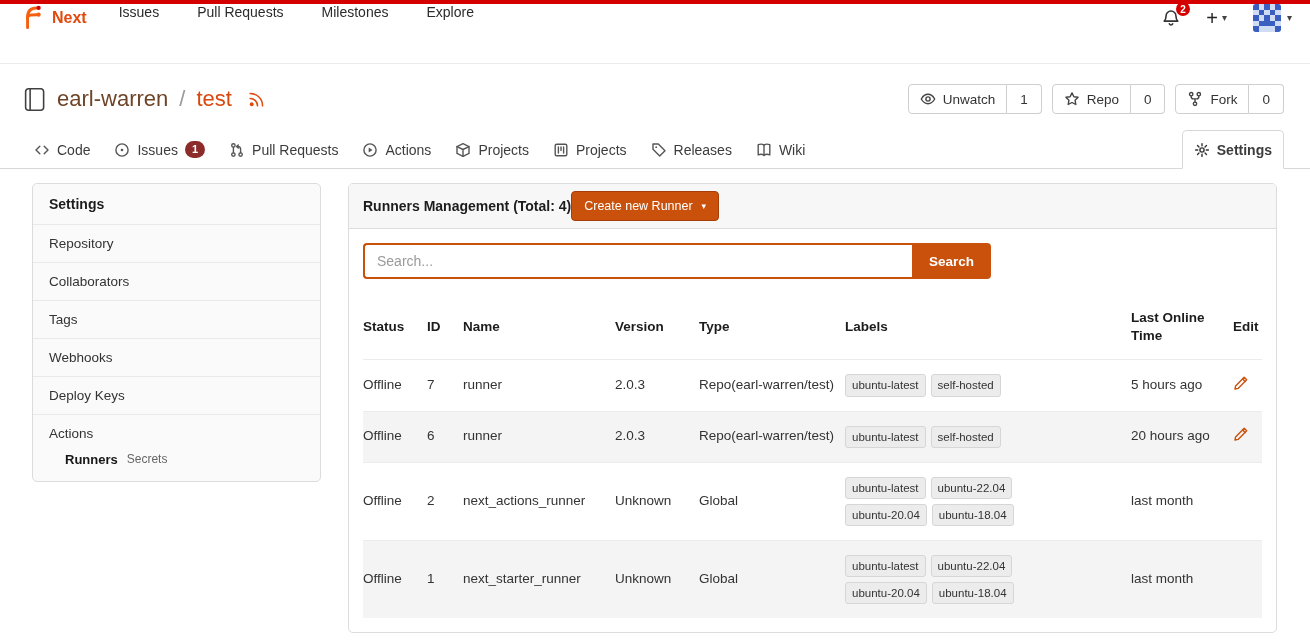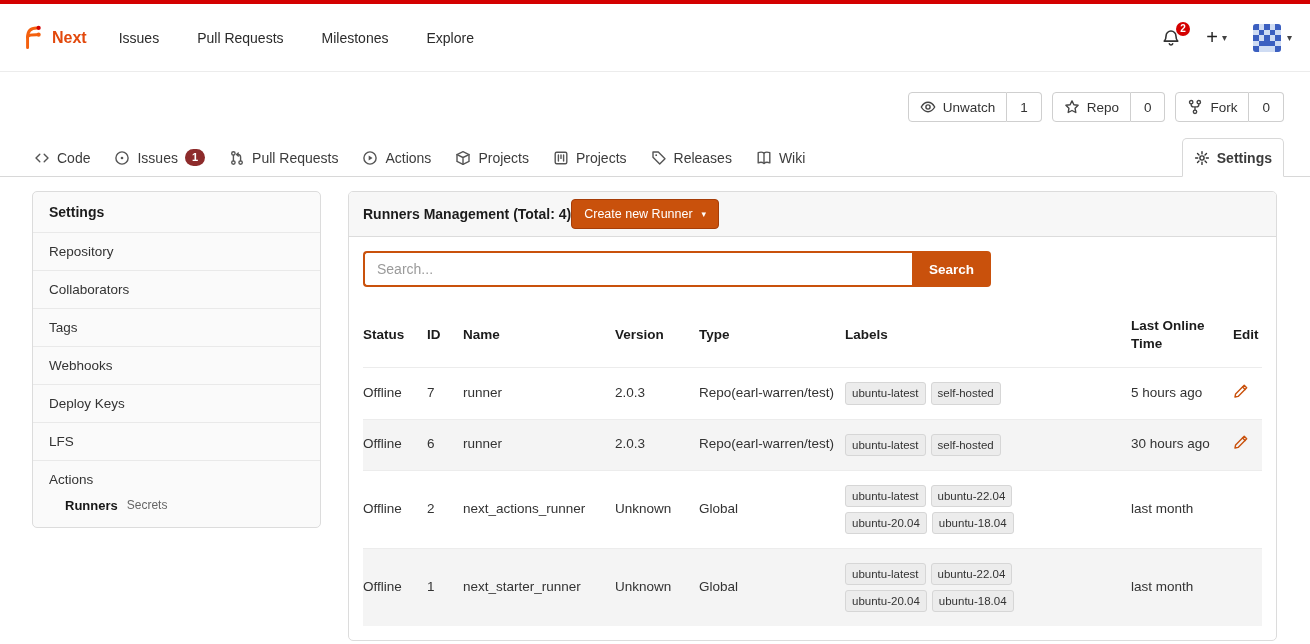--- a/index.html
+++ b/index.html
@@ -6,21 +6,21 @@
 *{box-sizing:border-box}
 html,body{margin:0;padding:0}
 body{width:1310px;height:644px;overflow:hidden;background:#fff;color:#212121;
      font-family:"Liberation Sans","DejaVu Sans",sans-serif;font-size:14px}
 a{text-decoration:none;color:inherit}
 .icon{display:inline-flex;align-items:center;justify-content:center;line-height:0}
 .icon svg{width:16px;height:16px;fill:none;stroke:currentColor;stroke-width:1.4;stroke-linecap:round;stroke-linejoin:round}
 
 
 .topstrip{height:4px;background:var(--red)}
-.navbar{display:flex;align-items:center;height:68px;padding:0 18px;border-bottom:1px solid #ececec;background:#fff}
+.navbar{display:flex;align-items:flex-start;height:60px;padding:0 18px;border-bottom:1px solid #ececec;background:#fff}
 .brand{display:flex;align-items:center;gap:7px;margin-right:32px;cursor:pointer}
 .logo-icon svg{width:27px;height:27px}
 .brand-text{color:#e2490d;font-weight:700;font-size:16px}
 .nav-links{display:flex;gap:38px}
 .nav-link{color:#2b2b2b;font-weight:500;cursor:pointer}
 .nav-right{margin-left:auto;display:flex;align-items:center;gap:26px}
 .nav-bell{position:relative;display:inline-flex;color:#333;cursor:pointer}
 .nav-bell .icon svg{width:18px;height:18px}
 .nbadge{position:absolute;top:-7px;right:-10px;background:var(--red);color:#fff;font-size:10px;font-weight:700;padding:1.5px 4.5px;border-radius:9px}
 .nav-plus{display:flex;align-items:center;gap:4px;color:#222;font-size:20px;font-weight:500;cursor:pointer}
@@ -142,20 +142,38 @@
               <rect x="4" y="4" width="1" height="1"></rect>
             </g>
           </svg>
         </span>
       <span class="caret">▾</span>
     </a>
   </div>
 </header>
 
 <div class="repo-header">
+  <div class="repo-title">
+    <span class="icon repo-icon">
+        <svg viewBox="0 0 24 24">
+          <path d="M7.5 2.5h11A2.5 2.5 0 0 1 21 5v14a2.5 2.5 0 0 1-2.5 2.5h-11A2.5 2.5 0 0 1 5 19V5a2.5 2.5 0 0 1 2.5-2.5z"></path>
+          <path d="M9 2.5v19"></path>
+        </svg>
+      </span>
+    <a class="owner-link">earl-warren</a>
+    <span class="repo-sep">/</span>
+    <a class="name-link">test</a>
+    <a class="icon rss-icon">
+        <svg viewBox="0 0 16 16">
+          <circle cx="3.5" cy="12.5" r="1.8" style="fill:currentColor;stroke:none"></circle>
+          <path d="M2 7a7 7 0 0 1 7 7"></path>
+          <path d="M2 2.3A11.7 11.7 0 0 1 13.7 14"></path>
+        </svg>
+      </a>
+  </div>
   <div class="repo-actions">
       <div class="btn-group">
         <button class="btn">
           <span class="icon">
             <svg viewBox="0 0 16 16">
               <path d="M1.3 8C3.1 4.9 5.5 3.3 8 3.3S12.9 4.9 14.7 8C12.9 11.1 10.5 12.7 8 12.7S3.1 11.1 1.3 8z"></path>
               <circle cx="8" cy="8" r="2.1"></circle>
             </svg>
           </span>
           <span>Unwatch</span>
@@ -279,21 +297,20 @@
 
 <div class="content">
   <aside class="sidebar">
     <div class="side-header">Settings</div>
     <div id="side-items">
         <div class="side-item"><span>Repository</span></div>
         <div class="side-item"><span>Collaborators</span></div>
         <div class="side-item"><span>Tags</span></div>
         <div class="side-item"><span>Webhooks</span></div>
         <div class="side-item"><span>Deploy Keys</span></div>
-        <div class="side-item"><span>LFS</span></div>
         <div class="side-item"><span>Actions</span><div class="side-sub">
             <a class="side-sub-item active">Runners</a>
             <a class="side-sub-item">Secrets</a>
           </div></div>
       </div>
   </aside>
 
   <section class="main">
     <div class="main-header">
       <span class="main-title">Runners Management (Total: 4)</span>
@@ -356,21 +373,21 @@
               <td class="td-id">6</td>
               <td class="td-name">runner</td>
               <td class="td-version">2.0.3</td>
               <td class="td-type">Repo(earl-warren/test)</td>
               <td class="td-labels">
                 <div class="chips">
                   <span class="chip">ubuntu-latest</span>
                   <span class="chip">self-hosted</span>
                 </div>
               </td>
-              <td class="td-time">30 hours ago</td>
+              <td class="td-time">20 hours ago</td>
               <td class="td-edit"><a class="icon edit-link">
                   <svg viewBox="0 0 16 16">
                     <path d="M11.2 2.3l2.5 2.5-8.6 8.6-3.1.6.6-3.1z"></path>
                     <path d="M9.6 3.9l2.5 2.5"></path>
                   </svg>
                 </a></td>
             </tr>
             <tr>
               <td class="td-status">Offline</td>
               <td class="td-id">2</td>

